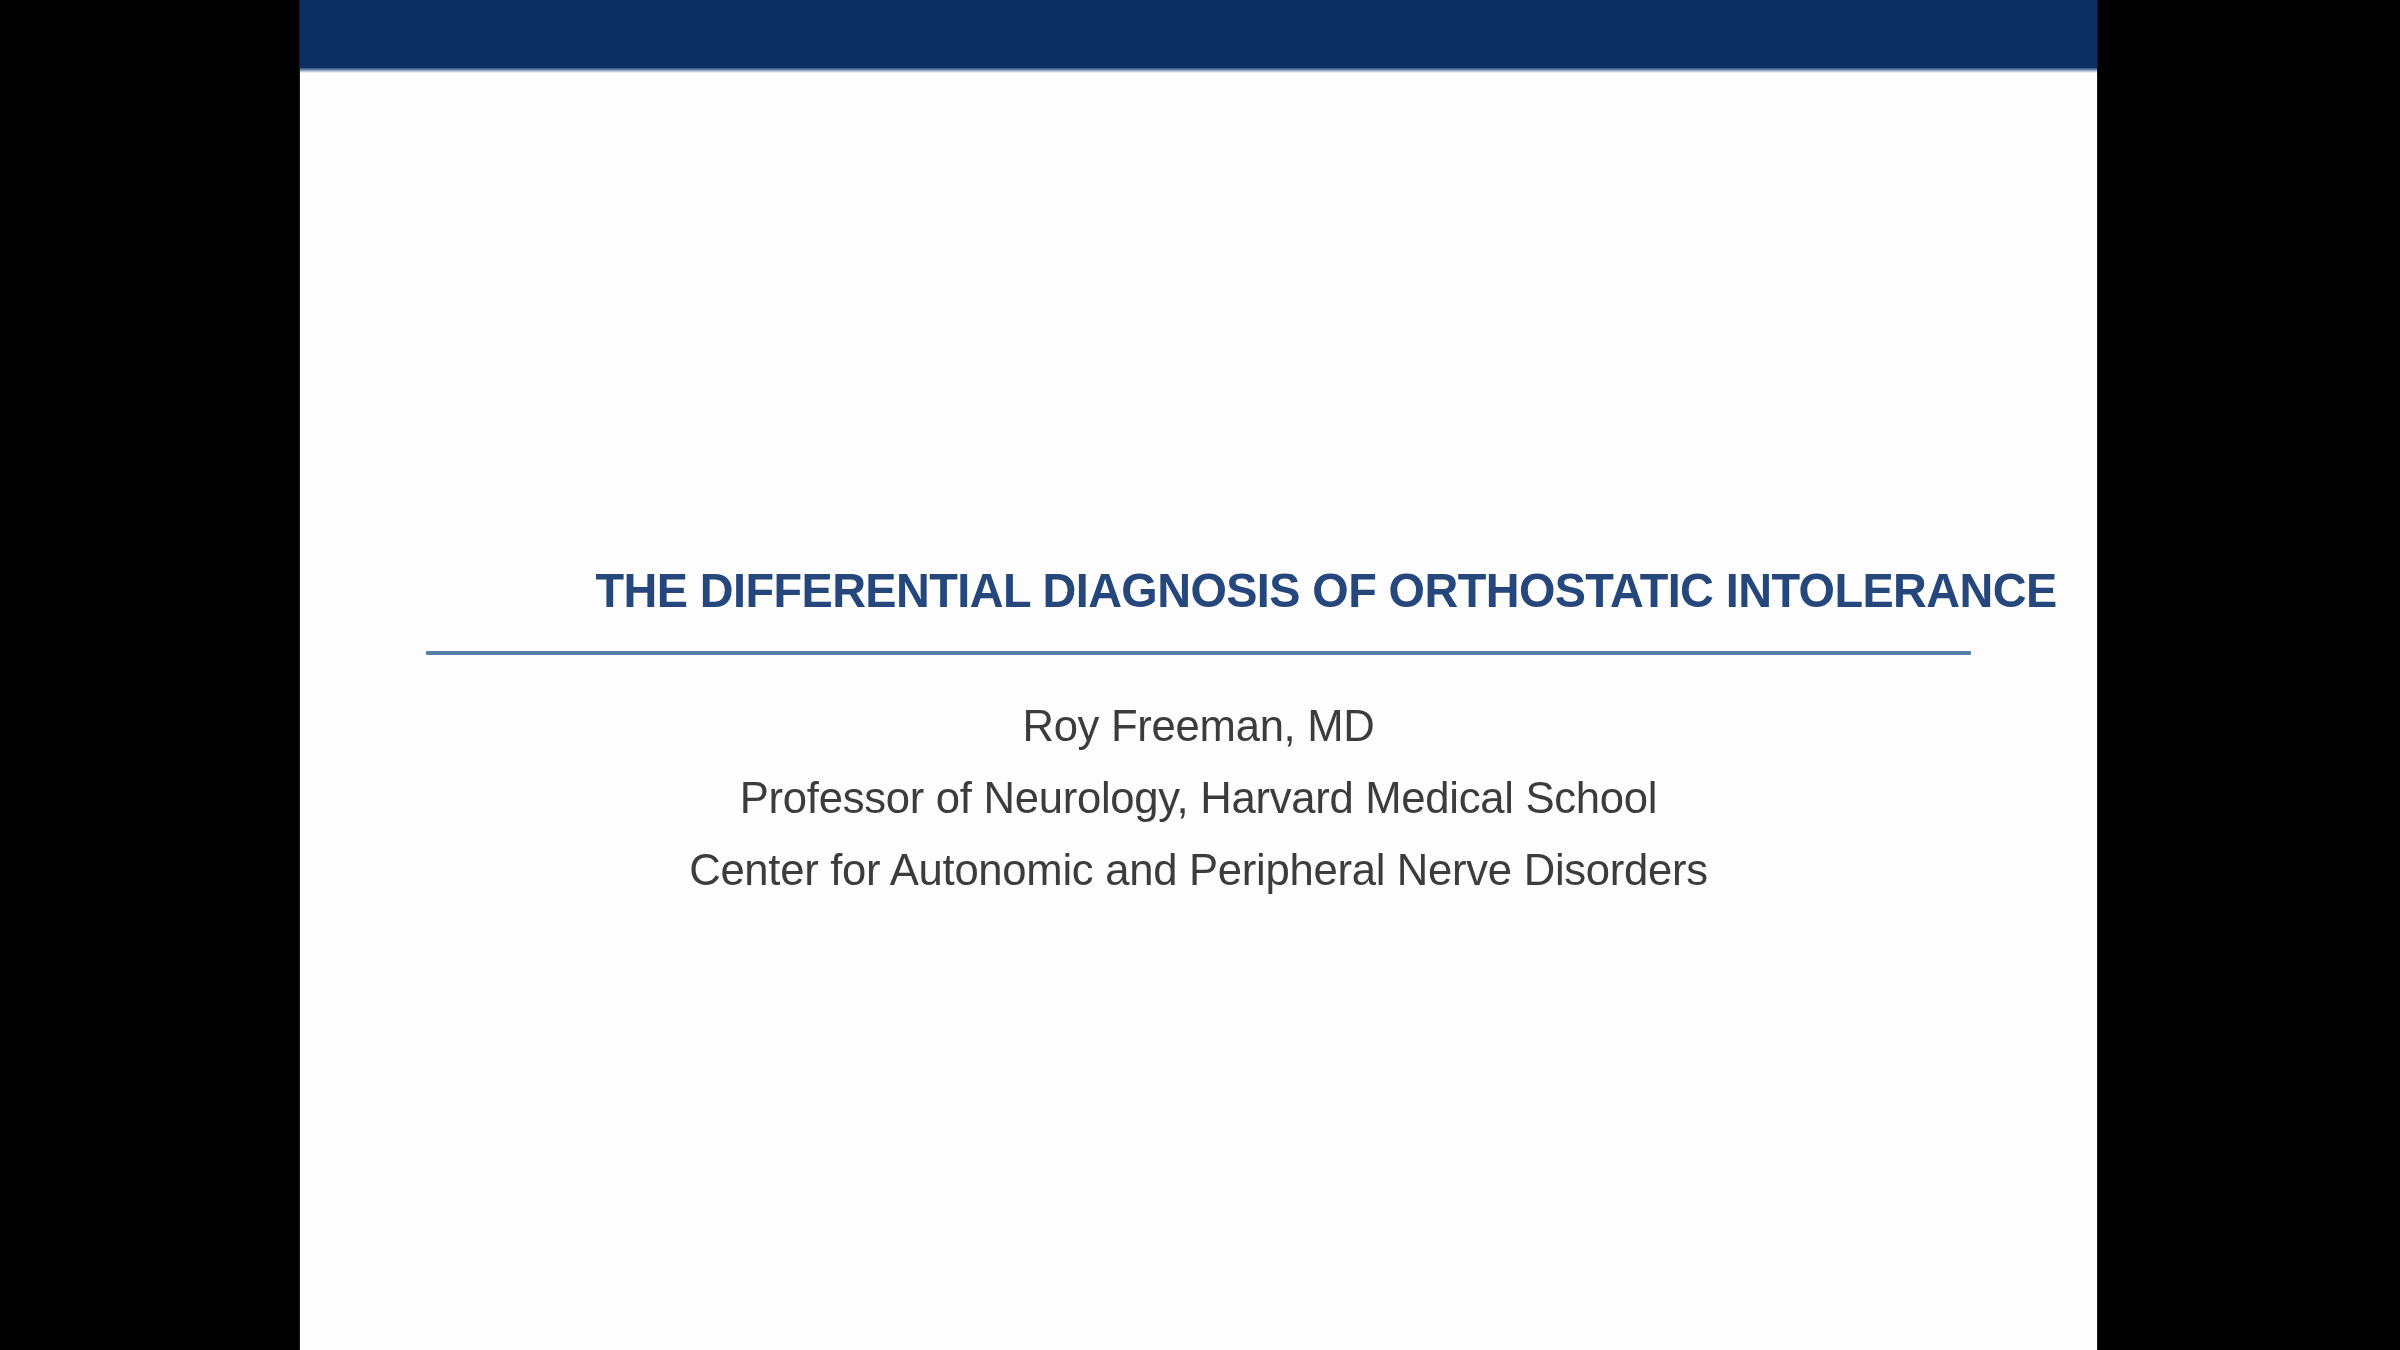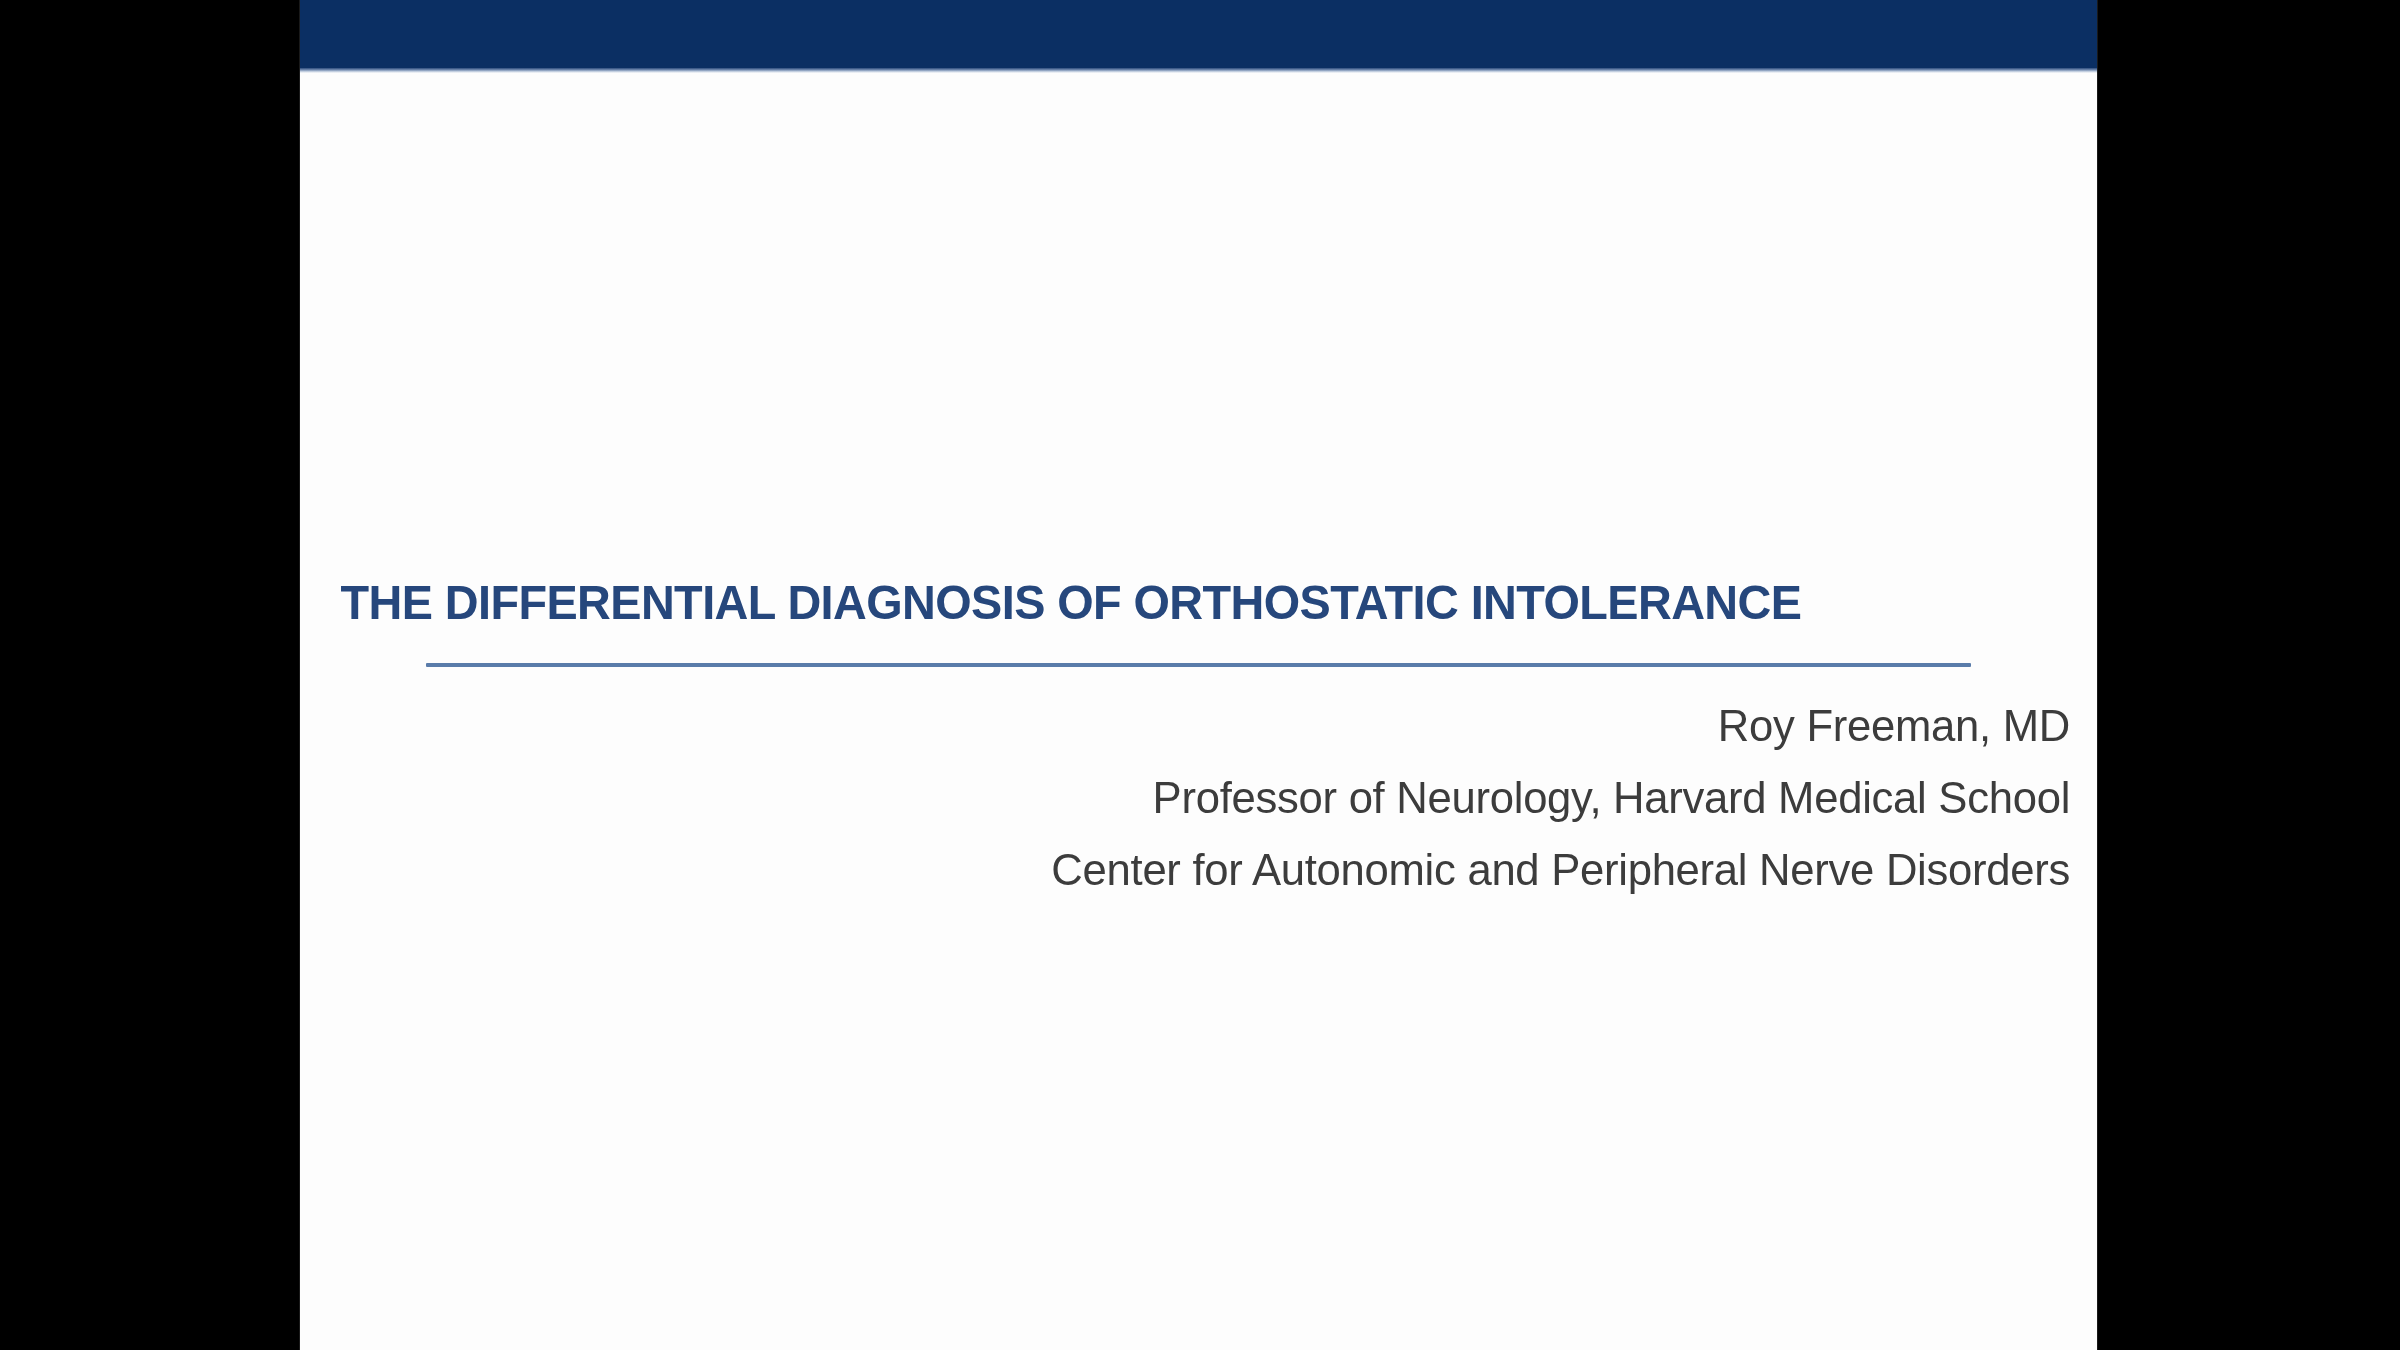--- a/index.html
+++ b/index.html
@@ -52,22 +52,21 @@
                 #c3cfe0 70%,
                 #fdfdfd 100%);
   }
 
   
   #title-block {
     position: absolute;
     left: 0;
     top: 566px;
     width: 100%;
-    text-align: left;
-    margin-top: 12px;
+    text-align: right;
   }
 
   #slide-title {
     font-family: "Liberation Sans", "DejaVu Sans", sans-serif;
     font-size: 49px;
     font-weight: 700;
     letter-spacing: -0.6px;
     color: #26477c;
     line-height: 1.0;
     white-space: nowrap;
@@ -83,21 +82,21 @@
     background: #5a7caa;
     border-radius: 1px;
   }
 
   
   #presenter-block {
     position: absolute;
     left: 0;
     top: 690px;
     width: 100%;
-    text-align: right;
+    text-align: center;
     font-family: "Liberation Sans", "DejaVu Sans", sans-serif;
     color: #3c3c3c;
   }
 
   .presenter-line {
     font-size: 45px;
     font-weight: 400;
     line-height: 72px;
     letter-spacing: -0.3px;
     white-space: nowrap;

